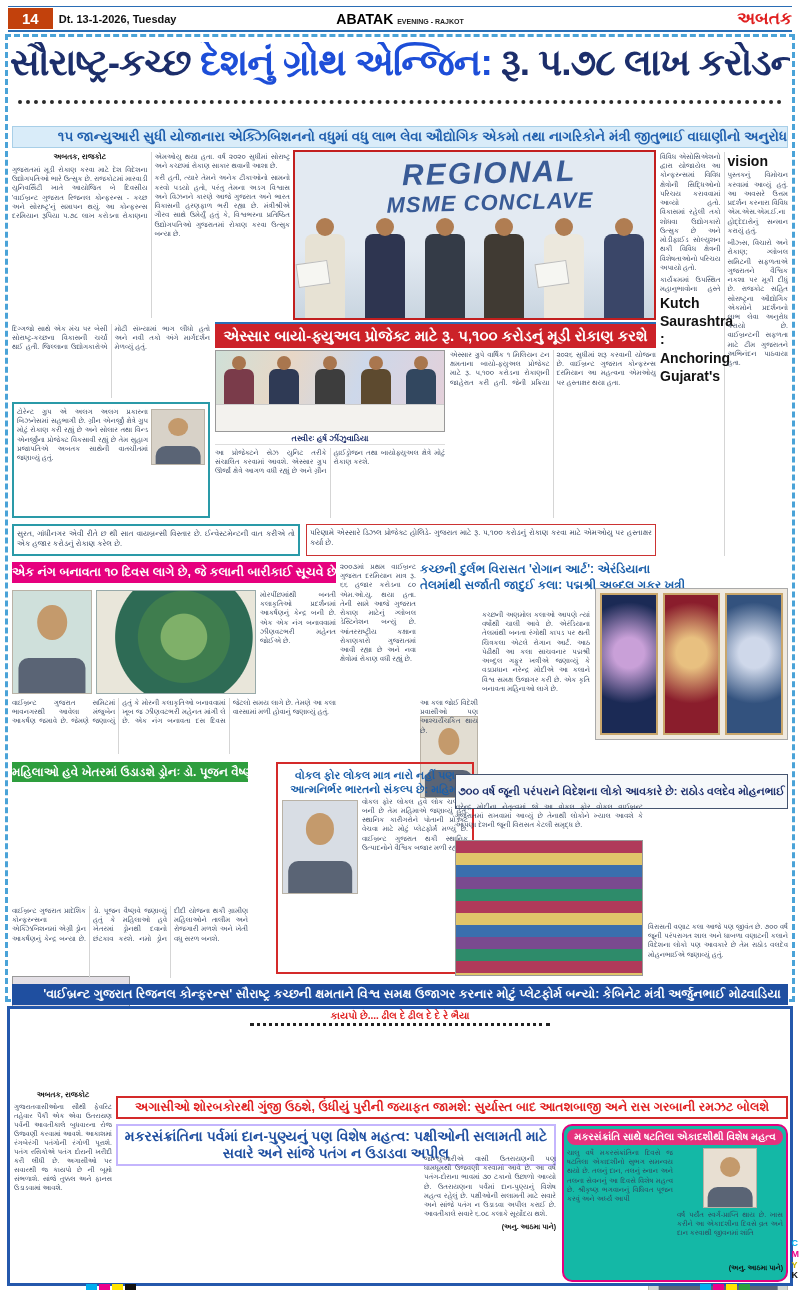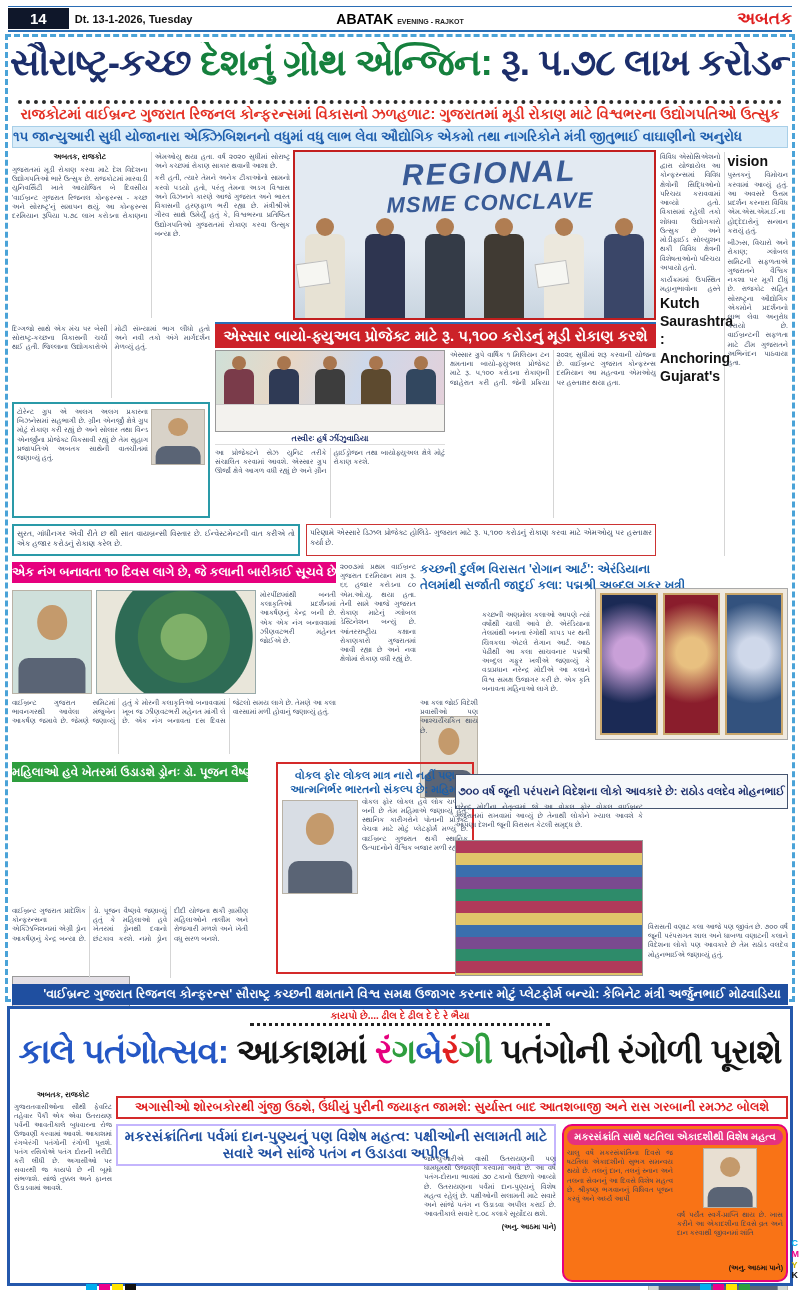--- a/index.html
+++ b/index.html
@@ -8,35 +8,35 @@
   .abs{position:absolute;box-sizing:border-box;}
   .txt{font-size:7px;line-height:1.32;color:#32405a;text-align:justify;overflow:hidden;}
   .txt p{margin:0 0 3px 0;}
   .cols2{column-count:2;column-gap:7px;column-rule:1px solid #d5d5d5;}
   .cols3{column-count:3;column-gap:7px;column-rule:1px solid #d5d5d5;}
   .dateline{font-weight:bold;color:#101010;text-align:center;font-size:7.5px;margin:0 0 2px 0;}
   .center{text-align:center;}
   
   .hdr{top:6px;left:8px;width:784px;height:26px;border-bottom:2px solid #2a6db5;border-top:1px solid #2a6db5;
        display:flex;align-items:center;}
-  .pageno{background:#0f172a;color:#fff;font-weight:bold;font-size:15px;padding:2px 22px;margin-right:6px;}
+  .pageno{background:#c2410c;color:#fff;font-weight:bold;font-size:15px;padding:2px 14px;margin-right:6px;}
   .hdate{font-size:11px;font-weight:bold;color:#111;}
   .mast{position:absolute;left:0;right:0;text-align:center;font-size:14px;font-weight:bold;color:#000;}
   .mast small{font-size:7px;font-weight:bold;color:#222;}
   .logo{margin-left:auto;color:#e02020;font-weight:bold;font-size:17px;z-index:2;background:#fff;padding-left:6px;}
   
   .frame{top:34px;left:5px;width:790px;height:968px;border:3px dashed #4aa3d8;}
   
   .h1{top:42px;left:10px;width:780px;height:58px;font-size:37px;font-weight:800;letter-spacing:-1px;
       color:#1c2e6b;text-align:center;white-space:nowrap;overflow:hidden;}
-  .h1 .red{color:#15803d;}
+  .h1 .red{color:#1d4ed8;}
   .dotrule{top:100px;left:18px;width:764px;height:0;border-bottom:4px dotted #2b2b2b;}
   .sub-red{top:106px;left:14px;width:772px;font-size:14.5px;font-weight:bold;color:#e43024;text-align:center;white-space:nowrap;overflow:hidden;}
   .sub-blue{top:126px;left:12px;width:776px;background:#d9ecf9;border:1px solid #a8cfe8;color:#1f5fae;
-            font-size:13.5px;font-weight:bold;text-align:left;padding:2px 0;white-space:nowrap;overflow:hidden;}
+            font-size:13.5px;font-weight:bold;text-align:right;padding:2px 0;white-space:nowrap;overflow:hidden;}
   
   .photo{overflow:hidden;}
   .redborder{border:2px solid #c21f1f;}
   .conf{background:linear-gradient(#e3eaf2 60%,#c9d5e0);}
   .conf .bk{position:absolute;top:4px;left:40px;right:10px;text-align:center;color:#2b4f8f;
             font-weight:900;font-style:italic;transform:rotate(-1.5deg);opacity:.92;}
   .conf .bk .l1{font-size:30px;letter-spacing:2px;}
   .conf .bk .l2{font-size:22px;letter-spacing:1px;}
   .people{position:absolute;bottom:0;left:0;right:0;height:96px;display:flex;justify-content:space-around;align-items:flex-end;}
   .person{width:40px;height:84px;border-radius:8px 8px 0 0;position:relative;}
@@ -77,21 +77,21 @@
   .kiteframe{top:1006px;left:7px;width:786px;height:280px;border:3px solid #2458ac;background:#fff;}
   .teaser{top:1010px;left:250px;width:300px;text-align:center;color:#e02020;font-weight:bold;font-size:10px;
           border-bottom:3px dotted #222;padding-bottom:1px;white-space:nowrap;}
   .h2{top:1032px;left:12px;width:776px;font-size:34px;font-weight:800;letter-spacing:-1px;color:#141414;
       text-align:center;white-space:nowrap;overflow:hidden;}
   .h2 .blue{color:#2457c5;}
   .ksub-red{top:1096px;left:116px;width:672px;border:2px solid #d42a2a;color:#e02020;font-weight:bold;font-size:12.5px;
             text-align:center;padding:2px 12px;white-space:nowrap;overflow:hidden;background:#fff;}
   .ksub-blue{top:1124px;left:116px;width:440px;border:2px solid #c4b5fd;color:#1f4fa0;font-weight:bold;font-size:14px;
              text-align:center;padding:2px 1px;overflow:hidden;background:#fff;}
-  .pinkbox{top:1124px;left:562px;width:226px;height:158px;border:2px solid #e6007e;border-radius:10px;background:#f97316;padding:3px;}
+  .pinkbox{top:1124px;left:562px;width:226px;height:158px;border:2px solid #e6007e;border-radius:10px;background:#14b8a6;padding:3px;}
   .pinkhead{background:#e6327e;color:#fff;font-weight:bold;font-size:10px;text-align:center;border-radius:8px;
             padding:2px 1px;margin-bottom:3px;white-space:nowrap;overflow:hidden;}
   .cont{font-weight:bold;color:#101010;text-align:right;font-size:7px;}
   
   .marks{display:flex;gap:2px;}
   .marks b{width:11px;height:7px;display:block;}
   .cmyk-edge{right:1px;top:1238px;display:flex;flex-direction:column;font-size:9px;font-weight:bold;line-height:1.2;}
 </style>
 </head>
 <body>
@@ -107,21 +107,20 @@
     </span>
     <span class="logo">અબતક</span>
   </div>
 
   <div class="abs frame"></div>
 
   <div class="abs h1">
     <span>સૌરાષ્ટ્ર-કચ્છ </span><span class="red">દેશનું ગ્રોથ એન્જિન: </span><span>રૂ. પ.૭૮ લાખ કરોડના પ૪૯૨ એમઓયુ</span>
   </div>
   <div class="abs dotrule"></div>
-  <div class="abs sub-red">રાજકોટમાં વાઈબ્રન્ટ ગુજરાત રિજનલ કોન્ફરન્સમાં વિકાસનો ઝળહળાટ: ગુજરાતમાં મૂડી રોકાણ માટે વિશ્વભરના ઉદ્યોગપતિઓ ઉત્સુક</div>
   <div class="abs sub-blue">૧૫ જાન્યુઆરી સુધી યોજાનારા એક્ઝિબિશનનો વધુમાં વધુ લાભ લેવા ઔદ્યોગિક એકમો તથા નાગરિકોને મંત્રી જીતુભાઈ વાઘાણીનો અનુરોધ</div>
 
   <div class="abs txt cols2" style="top:152px;left:12px;width:278px;height:166px;">
     <p class="dateline">અબતક, રાજકોટ</p>
     <p>ગુજરાતમાં મૂડી રોકાણ કરવા માટે દેશ વિદેશના ઉદ્યોગપતિઓ ભારે ઉત્સુક છે. રાજકોટમાં મારવાડી યુનિવર્સિટી ખાતે આયોજિત બે દિવસીય 'વાઈબ્રન્ટ ગુજરાત રિજનલ કોન્ફરન્સ - કચ્છ અને સોરાષ્ટ્ર'નું સમાપન થયું. આ કોન્ફરન્સ દરમિયાન રૂપિયા પ.૭૮ લાખ કરોડના રોકાણના એમઓયુ થયા હતા. વર્ષ ૨૦૨૦ સુધીમાં સોરાષ્ટ્ર અને કચ્છમાં રોકાણ સાકાર થવાની આશા છે.</p>
     <p>કરી હતી, ત્યારે તેમને અનેક ટીકાઓનો સામનો કરવો પડયો હતો, પરંતુ તેમના અડગ વિશ્વાસ અને વિઝનને કારણે આજે ગુજરાત અને ભારત વિકાસની હરણફાળ ભરી રહ્યા છે. મંત્રીશ્રીએ ગૌરવ સાથે ઉમેર્યું હતું કે, વિશ્વભરના પ્રતિષ્ઠિત ઉદ્યોગપતિઓ ગુજરાતમાં રોકાણ કરવા ઉત્સુક બન્યા છે.</p>
   </div>
 
   <div class="abs photo redborder conf" style="top:150px;left:293px;width:363px;height:170px;">
     <div class="bk">
@@ -224,23 +223,20 @@
   <div class="abs box-plain navyhl center" style="top:774px;left:455px;width:333px;font-size:11px;padding:10px 1px;white-space:nowrap;overflow:hidden;">૭૦૦ વર્ષ જૂની પરંપરાને વિદેશના લોકો આવકારે છે: રાઠોડ વલદેવ મોહનભાઈ</div>
   <div class="abs txt" style="top:802px;left:455px;width:188px;height:34px;">નરેન્દ્ર મોદીના નેતૃત્વમાં જે આ વોકલ ફોર વોકલ વાઈબ્રન્ટ ગુજરાતમાં રાખવામાં આવ્યું છે તેનાથી લોકોને ખ્યાલ આવશે કે આપણા દેશની જૂની વિરાસત કેટલી સમૃદ્ધ છે.</div>
   <div class="abs photo textiles" style="top:840px;left:455px;width:188px;height:136px;border:1px solid #999;"></div>
   <div class="abs photo portrait" style="top:802px;left:648px;width:140px;height:116px;background:#cfd6d2;"></div>
   <div class="abs txt" style="top:922px;left:648px;width:140px;height:56px;">વિરાસતી વણાટ કલા આજે પણ જીવંત છે. ૭૦૦ વર્ષ જૂની પરંપરાગત શાલ અને ધાબળા વણાટની કલાને વિદેશના લોકો પણ આવકારે છે તેમ રાઠોડ વલદેવ મોહનભાઈએ જણાવ્યું હતું.</div>
 
   <div class="abs strip" style="top:984px;left:12px;width:776px;padding-left:24px;">'વાઈબ્રન્ટ ગુજરાત રિજનલ કોન્ફરન્સ' સૌરાષ્ટ્ર કચ્છની ક્ષમતાને વિશ્વ સમક્ષ ઉજાગર કરનાર મોટું પ્લેટફોર્મ બન્યો: કેબિનેટ મંત્રી અર્જુનભાઈ મોઢવાડિયા</div>
 
   <div class="abs kiteframe"></div>
   <div class="abs teaser">કાયપો છે.... ઢીલ દે ઢીલ દે દે રે ભૈયા</div>
-  <div class="abs h2">
-    <span class="blue">કાલે પતંગોત્સવ: </span><span>આકાશમાં </span><span style="color:#e6007e">રં</span><span style="color:#2e9e3e">ગ</span><span style="color:#2457c5">બે</span><span style="color:#e02020">રં</span><span style="color:#2e9e3e">ગી</span><span> પતંગોની રંગોળી પૂરાશે</span>
-  </div>
 
   <div class="abs txt" style="top:1090px;left:14px;width:98px;height:190px;font-size:6.8px;">
     <p class="dateline">અબતક, રાજકોટ</p>
     <p>ગુજરાતવાસીઓના સૌથી ફેવરિટ તહેવાર પૈકી એક એવા ઉતરાયણ પર્વની આવતીકાલે બુધવારના રોજ ઉજવણી કરવામાં આવશે. આકાશમાં રંગબેરંગી પતંગોની રંગોળી પૂરાશે. પતંગ રસિકોએ પતંગ દોરાની ખરીદી કરી લીધી છે. અગાસીઓ પર સવારથી જ કાયપો છે ની બૂમો સંભળાશે. સાંજે તુક્કલ અને ફાનસ ઉડાડવામાં આવશે.</p>
   </div>
 
   <div class="abs ksub-red">અગાસીઓ શોરબકોરથી ગુંજી ઉઠશે, ઉંધીયું પુરીની જયાફત જામશે: સુર્યાસ્ત બાદ આતશબાજી અને રાસ ગરબાની રમઝટ બોલશે</div>
   <div class="abs ksub-blue">મકરસંક્રાંતિના પર્વમાં દાન-પુણ્યનું પણ વિશેષ મહત્વ: પક્ષીઓની સલામતી માટે સવારે અને સાંજે પતંગ ન ઉડાડવા અપીલ</div>
 
   <div class="abs txt" style="top:1154px;left:424px;width:132px;height:128px;">

